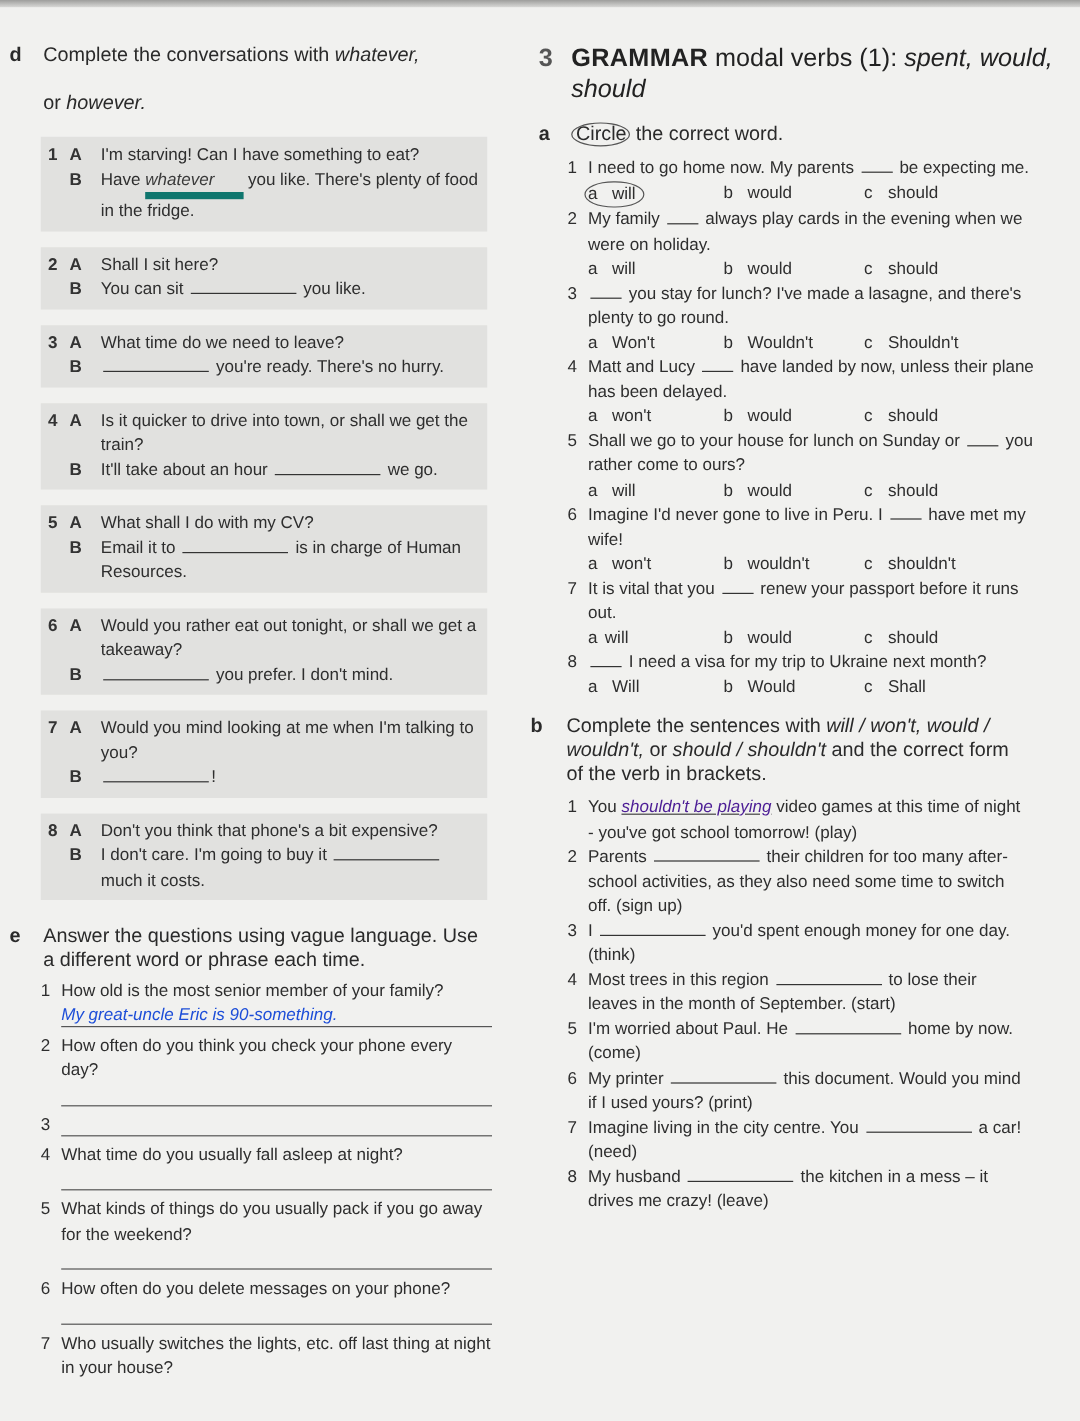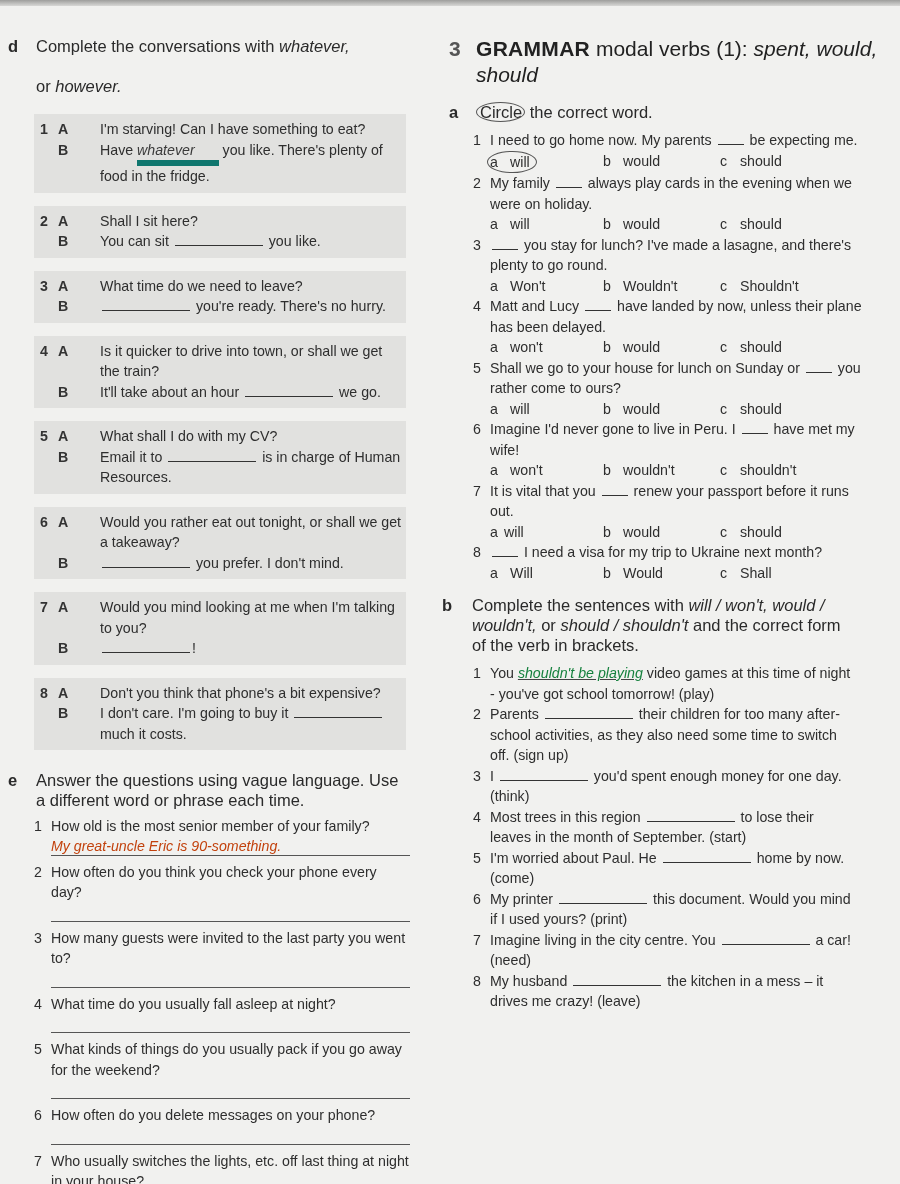--- a/index.html
+++ b/index.html
@@ -29,43 +29,43 @@
     .dlg {
       margin-left: 34px; width: 372px;
       background: #e1e1df;
       padding: 5px 4px 6px 6px;
       font-size: 14.2px; line-height: 20.5px;
       margin-bottom: 13px;
     }
     .dlg-row { display: flex; }
     .dlg-num { width: 16px; font-weight: bold; flex-shrink: 0; color: #333; }
     .dlg-spk { width: 28px; font-weight: bold; flex-shrink: 0; padding-left: 2px; color: #333; }
-    .dlg-text { flex: 1; margin-left: 16px; }
+    .dlg-text { flex: 1; }
     .blank {
       display: inline-block; border-bottom: 1px solid #333;
       min-width: 88px; height: 14px; vertical-align: baseline; margin: 0 2px;
     }
     .blank.short { min-width: 26px; }
     .answer {
       font-style: italic; text-decoration: underline;
-      text-decoration-color: #444; color: #15803d;
+      text-decoration-color: #444; color: #4c1d95;
     }
     .answer-blank {
       display: inline-block; font-style: italic; border-bottom: 6px solid #0f766e;
       padding-right: 24px; color: #3a3a3a;
     }
 
     
     .qlist { margin-left: 34px; width: 376px; font-size: 14.2px; line-height: 20.5px; }
     .q-item { display: flex; margin-bottom: 2px; }
     .q-num { width: 17px; flex-shrink: 0; }
     .q-body { flex: 1; }
     .q-line {
       border-bottom: 1px solid #555; height: 19px; margin-bottom: 4px;
-      font-style: italic; color: #c2410c; line-height: 18px;
+      font-style: italic; color: #1d4ed8; line-height: 18px;
     }
 
     
     .g-title {
       display: flex; font-size: 21px; line-height: 26px; color: #222;
     }
     .g-num { width: 36px; padding-left: 9px; font-weight: bold; color: #555; flex-shrink: 0; }
     .g-text { flex: 1; }
     .g-strong { font-weight: bold; letter-spacing: 0.3px; }
 
@@ -223,21 +223,20 @@
     <div class="q-item">
       <span class="q-num">2</span>
       <div class="q-body">
         <div>How often do you think you check your phone every day?</div>
         <div class="q-line"></div>
       </div>
     </div>
     <div class="q-item">
       <span class="q-num">3</span>
       <div class="q-body">
-        <div>How many guests were invited to the last party you went to?</div>
         <div class="q-line"></div>
       </div>
     </div>
     <div class="q-item">
       <span class="q-num">4</span>
       <div class="q-body">
         <div>What time do you usually fall asleep at night?</div>
         <div class="q-line"></div>
       </div>
     </div>

